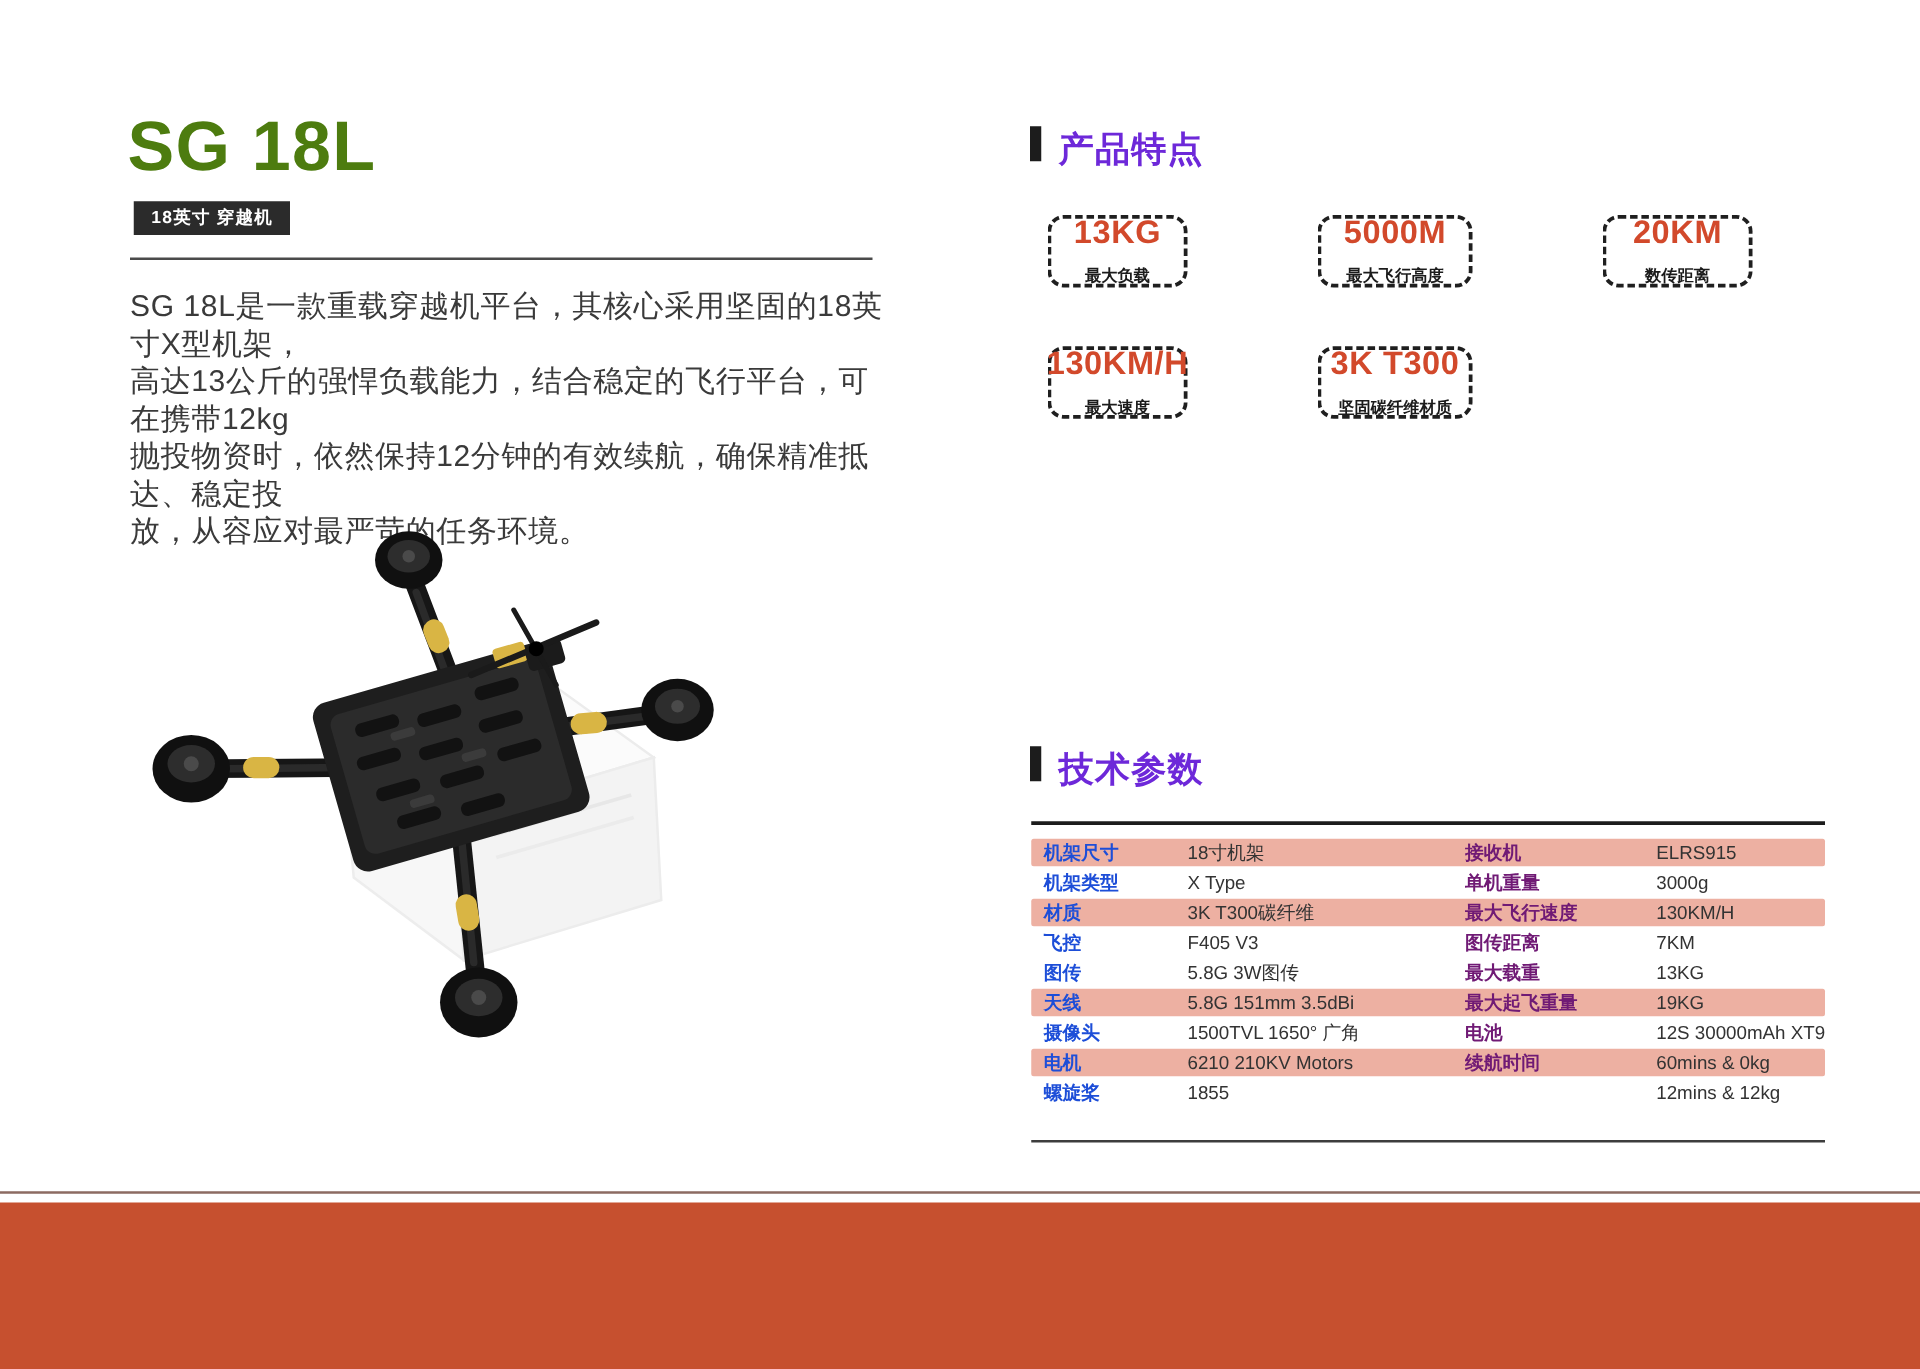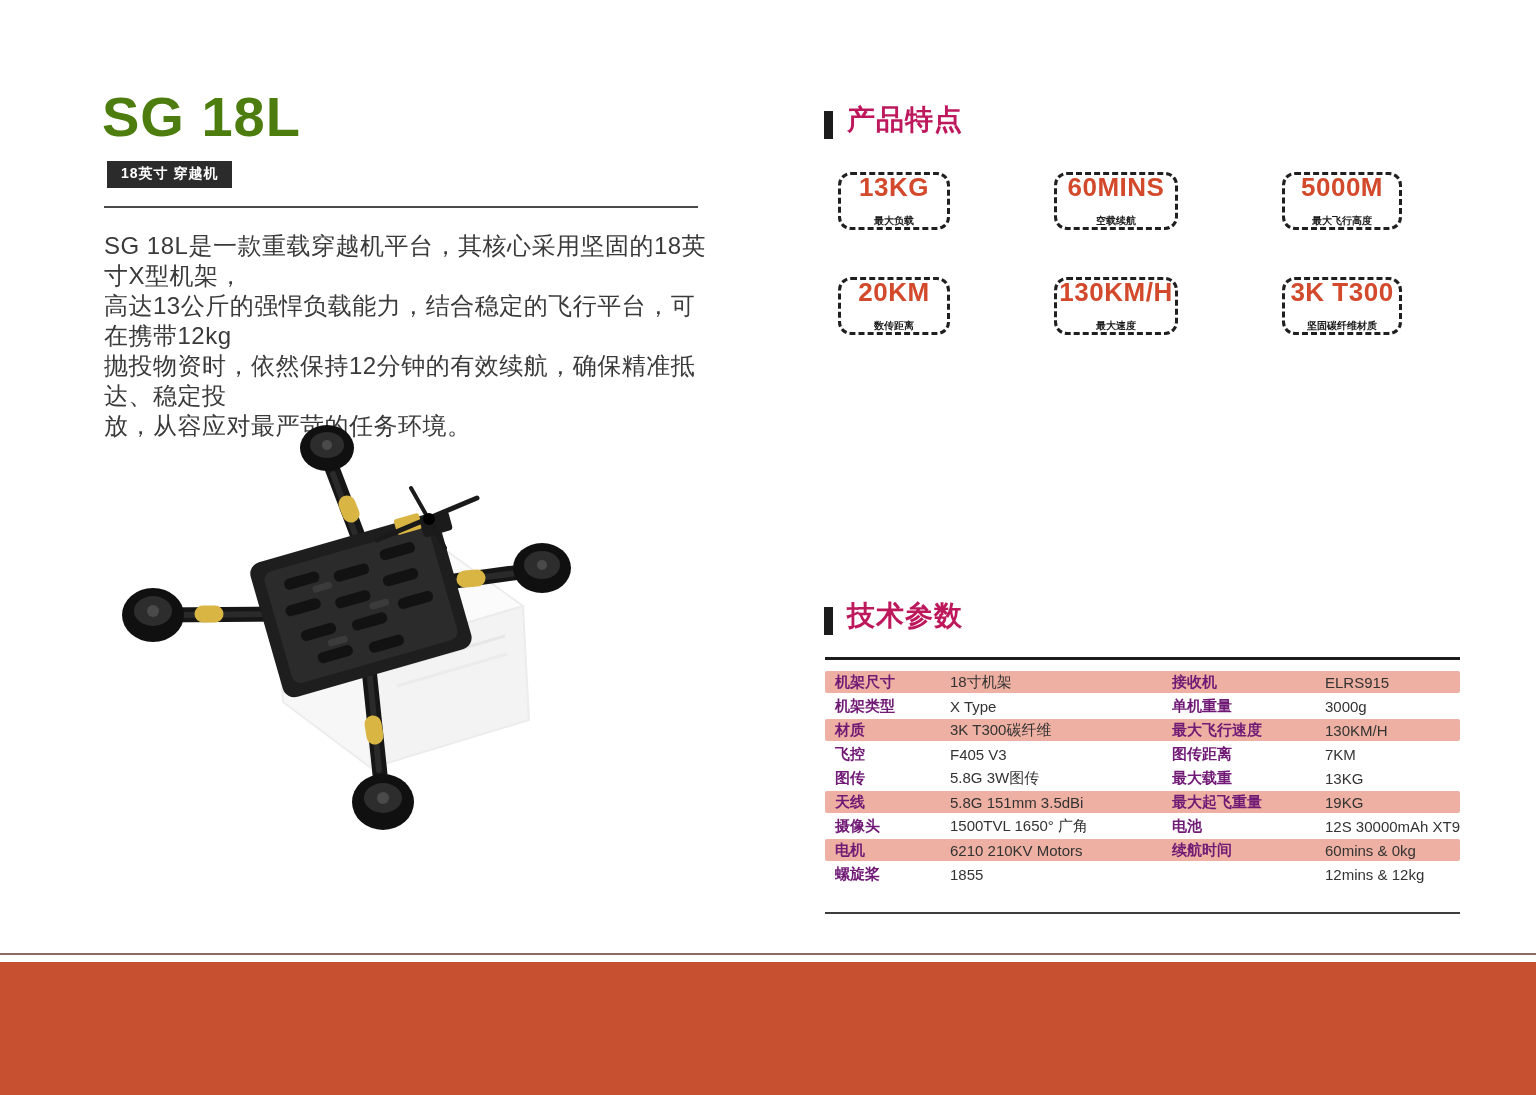--- a/index.html
+++ b/index.html
@@ -29,56 +29,56 @@
     position:absolute; left:104px; top:231px; width:605px;
     font-size:24px; line-height:30px; font-weight:500; color:#3a3a3a;
     letter-spacing:0.5px;
   }
 
   
   .drone-wrap { position:absolute; left:105px; top:418px; width:650px; height:455px; }
 
   
   .sec-head {
-    position:absolute; display:flex; align-items:flex-end;
-    font-size:28px; font-weight:700; color:#be185d; letter-spacing:1px;
+    position:absolute; display:flex; align-items:flex-start;
+    font-size:28px; font-weight:700; color:#6d28d9; letter-spacing:1px;
   }
   .sec-head .bar {
     display:inline-block; width:9px; height:28px; background:#1c1c1c; margin-right:14px;
   }
   .feat-head { left:824px; top:101px; }
   .spec-head { left:824px; top:597px; }
 
   
   .feat-grid {
     position:absolute; left:838px; top:172px;
     display:grid; grid-template-columns:112px 124px 120px;
     column-gap:104px; row-gap:47px;
   }
   .feat {
     box-sizing:border-box; height:58px;
     border:3px dashed #1f1f1f; border-radius:13px;
     display:flex; flex-direction:column; align-items:center; justify-content:center;
     padding:2px 4px; background:#ffffff;
   }
   .feat-val { font-size:26px; font-weight:700; color:#d2492b; line-height:1.05; letter-spacing:0.5px; white-space:nowrap; }
-  .feat-lab { font-size:10px; font-weight:700; color:#1b1b1b; margin-top:13px; white-space:nowrap;text-align:right; }
+  .feat-lab { font-size:13px; font-weight:700; color:#1b1b1b; margin-top:13px; white-space:nowrap;text-align:right; }
 
   
   .spec-rule {
     position:absolute; left:825px; top:657px; width:635px; height:3px; background:#1c1c1c;
   }
   .spec-table { position:absolute; left:825px; top:671px; width:635px; }
   .srow {
     display:flex; align-items:center; height:22px; margin-bottom:2px;
     font-size:15px; color:#333333; border-radius:2px;
   }
   .srow.pink { background:#edb0a2; }
   .srow .c { white-space:nowrap; overflow:hidden; }
-  .srow .k1 { width:115px; padding-left:10px; font-weight:700; color:#701a75; }
+  .srow .k1 { width:115px; padding-left:10px; font-weight:700; color:#1d4ed8; }
   .srow .v1 { width:222px; }
   .srow .k2 { width:153px; font-weight:700; color:#701a75; }
   .srow .v2 { flex:1; }
   .spec-bottom-rule {
     position:absolute; left:825px; top:912px; width:635px; height:2px; background:#3d3d3d;
   }
 
   
   .foot-rule { position:absolute; left:0; top:953px; width:1536px; height:2px; background:#8c6b62; }
   .banner { position:absolute; left:0; top:962px; width:1536px; height:133px; background:#c6502f; }
@@ -185,24 +185,20 @@
     <span class="bar"></span>
     <span>产品特点</span>
   </div>
 
   <div class="feat-grid">
     <div class="feat">
       <div class="feat-val">13KG</div>
       <div class="feat-lab">最大负载</div>
     </div>
     <div class="feat">
-      <div class="feat-val">60MINS</div>
-      <div class="feat-lab">空载续航</div>
-    </div>
-    <div class="feat">
       <div class="feat-val">5000M</div>
       <div class="feat-lab">最大飞行高度</div>
     </div>
     <div class="feat">
       <div class="feat-val">20KM</div>
       <div class="feat-lab">数传距离</div>
     </div>
     <div class="feat">
       <div class="feat-val">130KM/H</div>
       <div class="feat-lab">最大速度</div>

